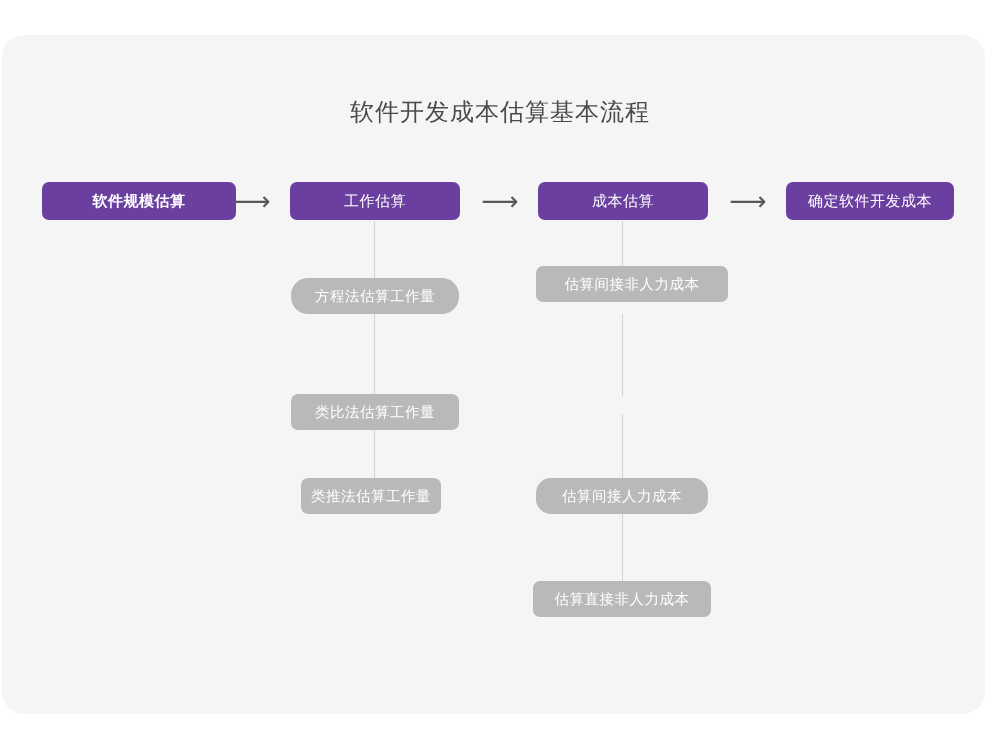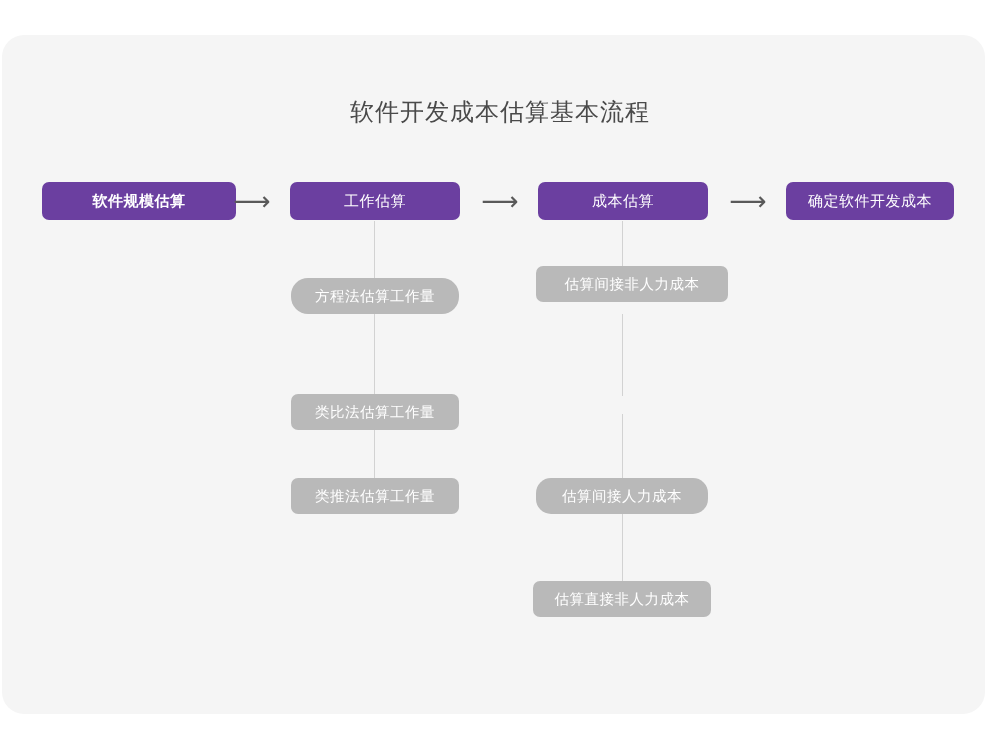--- a/index.html
+++ b/index.html
@@ -128,21 +128,21 @@
   <div class="flow-arrow" style="left:718px; top:186px;">⟶</div>
 
   <div class="node secondary" style="left:291px; top:278px; width:168px;border-radius:17px;">
     <span>方程法估算工作量</span>
   </div>
 
   <div class="node secondary" style="left:291px; top:378px; width:168px;margin-top:16px;">
     <span>类比法估算工作量</span>
   </div>
 
-  <div class="node secondary" style="left:291px; top:478px; width:168px;">
+  <div class="node secondary" style="left:301px; top:478px; width:140px;">
     <span>类推法估算工作量</span>
   </div>
 
   <div class="node secondary" style="left:536px; top:266px; width:192px;">
     <span>估算间接非人力成本</span>
   </div>
 
 
   <div class="node secondary" style="left:536px; top:478px; width:172px;border-radius:15px;">
     <span>估算间接人力成本</span>

